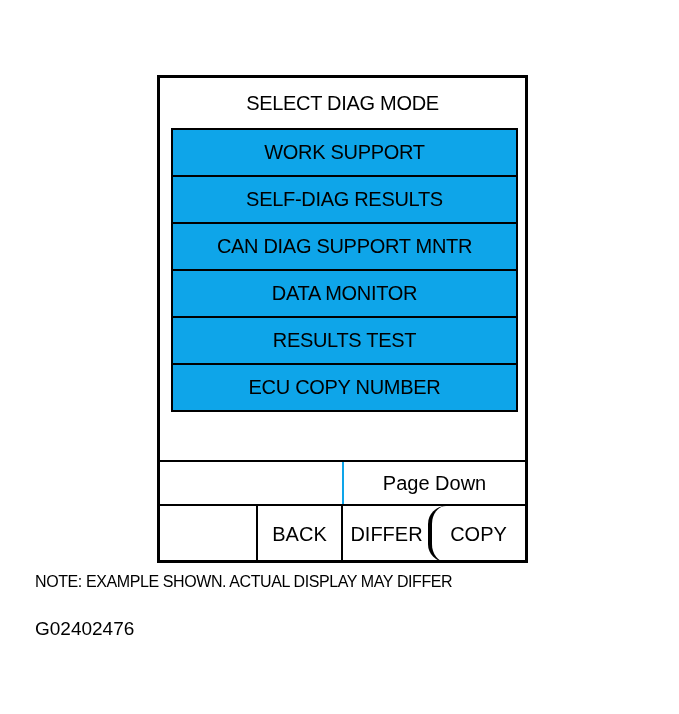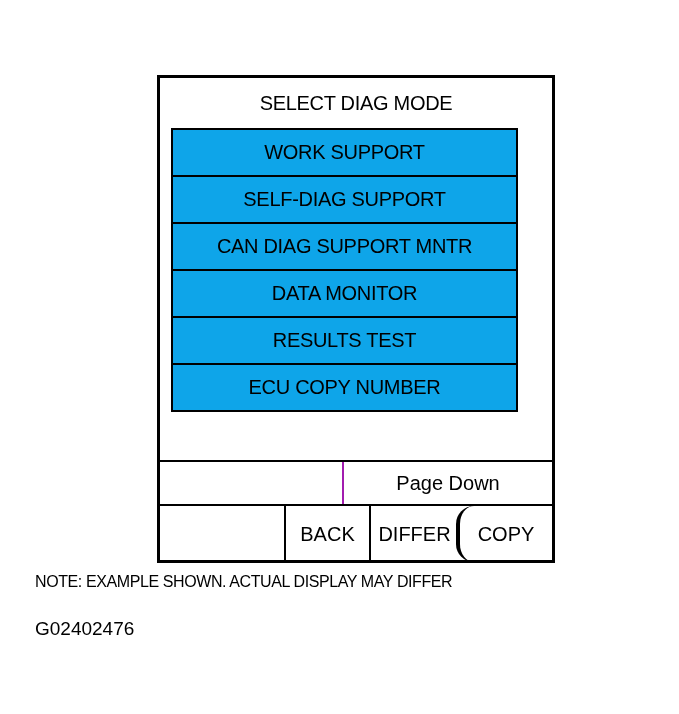--- a/index.html
+++ b/index.html
@@ -1,51 +1,51 @@
 <!DOCTYPE html>
 <html><head>
 <meta charset="utf-8">
 <style>
   html, body { margin: 0; padding: 0; background: #ffffff; }
   body { width: 679px; height: 714px; position: relative; overflow: hidden;
          font-family: "Liberation Sans", "DejaVu Sans", sans-serif; color: #000; }
   .frame { position: absolute; left: 157px; top: 75px; width: 365px; height: 482px;
-           border: 3px solid #000; background: #fff; padding-left: 27px; }
+           border: 3px solid #000; background: #fff; }
   .title { position: absolute; left: 0; top: 14px; width: 100%; text-align: center;
            font-size: 20px; letter-spacing: -0.3px; }
   .menu { position: absolute; left: 11px; top: 50px; width: 343px; border: 2px solid #000;
           border-bottom: none; }
   .menu-item { height: 45px; border-bottom: 2px solid #000; display: flex;
                align-items: center; justify-content: center; font-size: 20px;
                letter-spacing: -0.3px; cursor: pointer; background: #0ea5e9; }
   .row1 { position: absolute; left: 0; top: 382px; width: 100%; height: 42px;
           border-top: 2px solid #000; }
   .row1 .pd { position: absolute; left: 182px; top: 0; right: 0; height: 42px;
-              border-left: 2px solid #a21caf; display: flex; align-items: center;
+              border-left: 2px solid #0ea5e9; display: flex; align-items: center;
               justify-content: center; font-size: 20px; cursor: pointer; }
   .row2 { position: absolute; left: 0; top: 426px; width: 100%; height: 56px;
           border-top: 2px solid #000; }
   .cell { position: absolute; top: 0; height: 56px; display: flex; align-items: center;
-          justify-content: center; font-size: 20px; cursor: pointer; margin-left: 28px; }
+          justify-content: center; font-size: 20px; cursor: pointer; }
   .c-empty { left: 0; width: 96px; }
   .c-back { left: 96px; width: 83px; border-left: 2px solid #000; }
   .c-light { left: 181px; width: 87px; border-left: 2px solid #000; }
   .c-copy { left: 268px; right: 0; border-left: 4px solid #000; border-radius: 18px; }
   .note { position: absolute; left: 35px; top: 573px; font-size: 16px; letter-spacing: -0.4px; }
   .code { position: absolute; left: 35px; top: 618px; font-size: 19px; }
 </style>
 </head>
 <body>
 
 <div class="frame">
   <div class="title">SELECT DIAG MODE</div>
 
   <div class="menu">
     <div class="menu-item">WORK SUPPORT</div>
-    <div class="menu-item">SELF-DIAG SUPPORT</div>
+    <div class="menu-item">SELF-DIAG RESULTS</div>
     <div class="menu-item">CAN DIAG SUPPORT MNTR</div>
     <div class="menu-item">DATA MONITOR</div>
     <div class="menu-item">RESULTS TEST</div>
     <div class="menu-item">ECU COPY NUMBER</div>
   </div>
 
   <div class="row1">
     <div class="pd">Page Down</div>
   </div>
 

